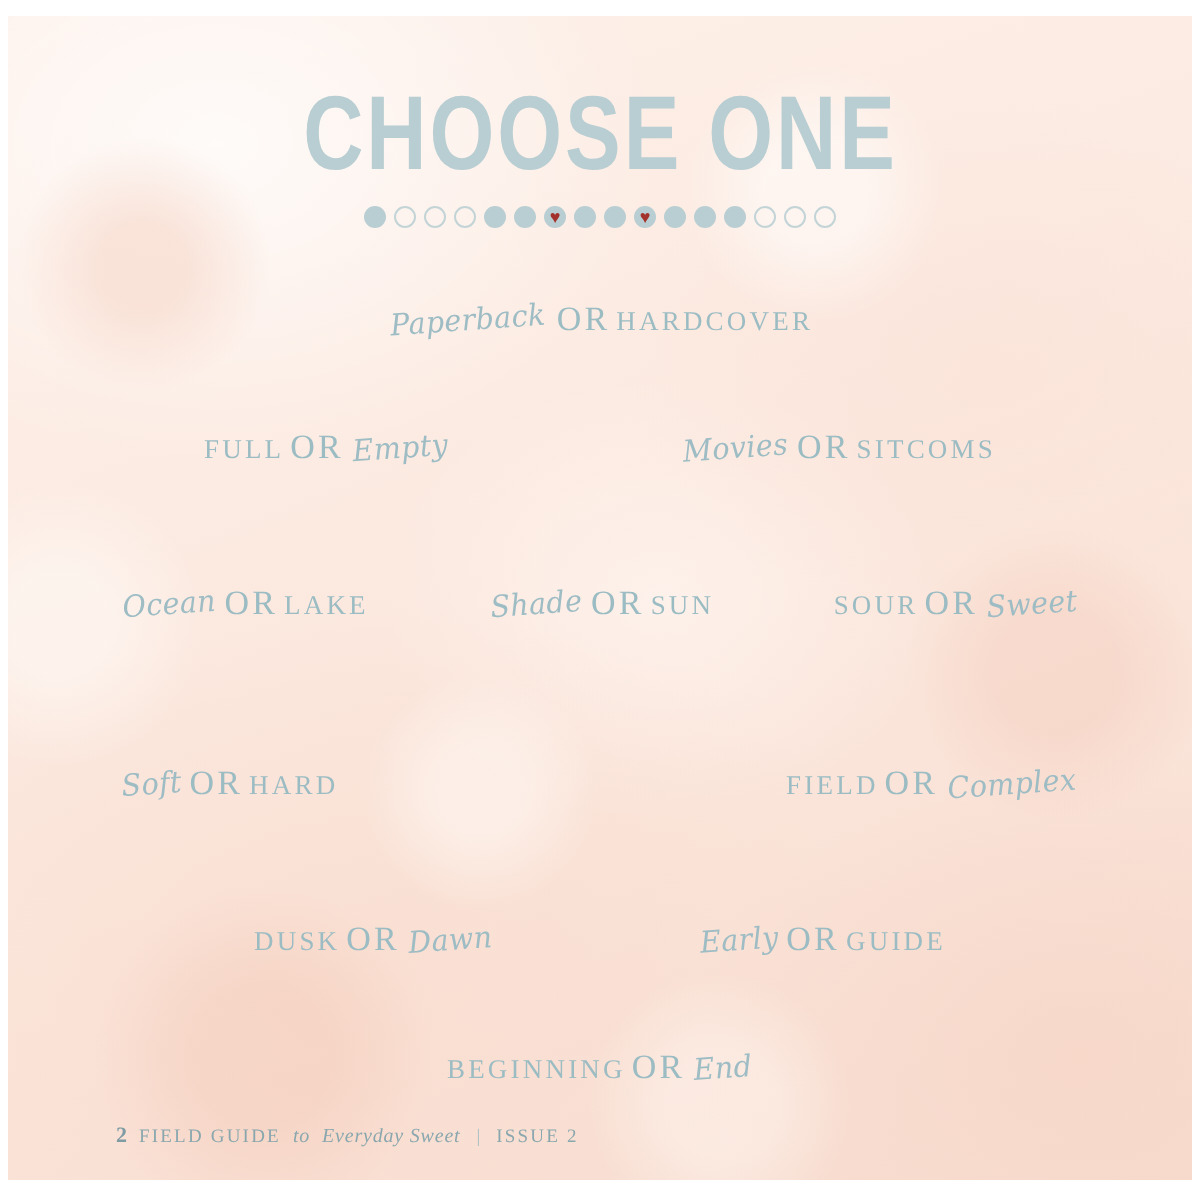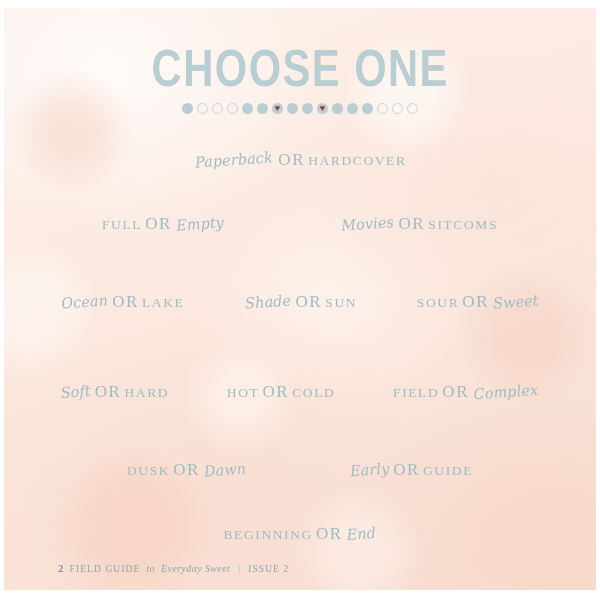--- a/index.html
+++ b/index.html
@@ -270,23 +270,20 @@
         <div class="pair">
           <span class="caps">SOUR</span><span class="or">OR</span><span class="script">Sweet</span>
         </div>
       </div>
 
       <div class="row row-4">
         <div class="pair">
           <span class="script">Soft</span><span class="or">OR</span><span class="caps">HARD</span>
         </div>
         <div class="pair">
-          <span class="caps">HOT</span><span class="or">OR</span><span class="caps">COLD</span>
-        </div>
-        <div class="pair">
           <span class="caps">FIELD</span><span class="or">OR</span><span class="script">Complex</span>
         </div>
       </div>
 
       <div class="row row-5">
         <div class="pair">
           <span class="caps">DUSK</span><span class="or">OR</span><span class="script">Dawn</span>
         </div>
         <div class="pair">
           <span class="script">Early</span><span class="or">OR</span><span class="caps">GUIDE</span>

